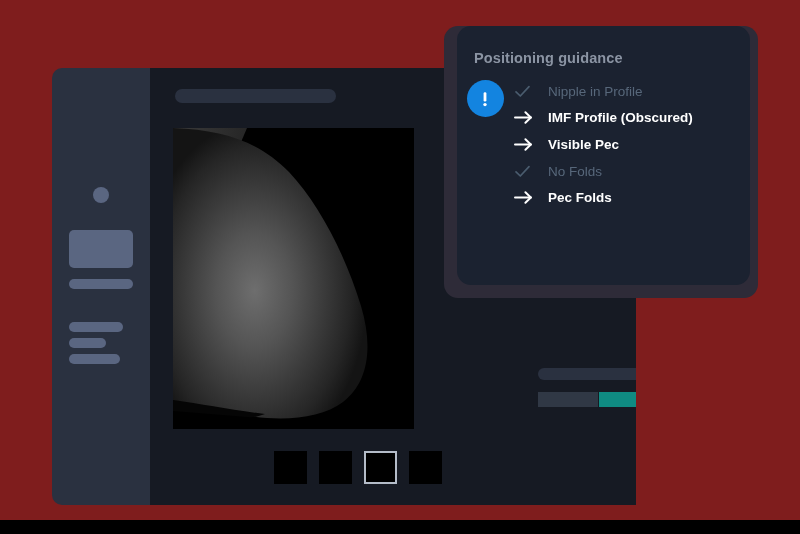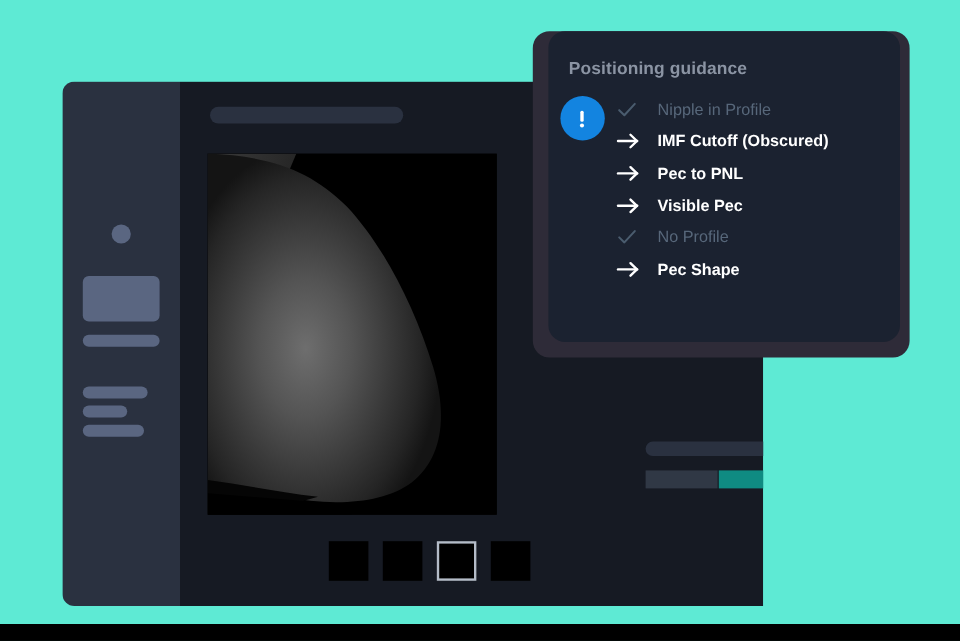--- a/index.html
+++ b/index.html
@@ -9,21 +9,21 @@
     height: 534px;
     background: #000000;
     font-family: "Liberation Sans", sans-serif;
     overflow: hidden;
   }
 
   #scene {
     position: relative;
     width: 800px;
     height: 520px;
-    background: #5eead4;
+    background: #7f1d1d;
   }
 
   
   #device {
     position: absolute;
     left: 52px;
     top: 68px;
     width: 584px;
     height: 437px;
     border-radius: 10px 0 0 10px;
@@ -336,55 +336,46 @@
             </span>
             <span class="g-label">Nipple in Profile</span>
           </div>
           <div class="g-item action">
             <span class="g-mark">
               <svg width="22" height="19" viewBox="0 0 22 19" aria-hidden="true">
                 <path d="M2 9.5 H18" fill="none" stroke="#ffffff" stroke-width="2" stroke-linecap="round"></path>
                 <path d="M12.4 4.3 L17.8 9.5 L12.4 14.7" fill="none" stroke="#ffffff" stroke-width="2" stroke-linecap="round" stroke-linejoin="round"></path>
               </svg>
             </span>
-            <span class="g-label">IMF Cutoff (Obscured)</span>
+            <span class="g-label">IMF Profile (Obscured)</span>
           </div>
           <div class="g-item action">
             <span class="g-mark">
               <svg width="22" height="19" viewBox="0 0 22 19" aria-hidden="true">
                 <path d="M2 9.5 H18" fill="none" stroke="#ffffff" stroke-width="2" stroke-linecap="round"></path>
                 <path d="M12.4 4.3 L17.8 9.5 L12.4 14.7" fill="none" stroke="#ffffff" stroke-width="2" stroke-linecap="round" stroke-linejoin="round"></path>
               </svg>
             </span>
-            <span class="g-label">Pec to PNL</span>
+            <span class="g-label">Visible Pec</span>
+          </div>
+          <div class="g-item pass">
+            <span class="g-mark">
+              <svg width="19" height="19" viewBox="0 0 19 19" aria-hidden="true">
+                <path d="M3 9.8 L7.3 14 L16 4.6" fill="none" stroke="#4a5c6e" stroke-width="1.7" stroke-linecap="round" stroke-linejoin="round"></path>
+              </svg>
+            </span>
+            <span class="g-label">No Folds</span>
           </div>
           <div class="g-item action">
             <span class="g-mark">
               <svg width="22" height="19" viewBox="0 0 22 19" aria-hidden="true">
                 <path d="M2 9.5 H18" fill="none" stroke="#ffffff" stroke-width="2" stroke-linecap="round"></path>
                 <path d="M12.4 4.3 L17.8 9.5 L12.4 14.7" fill="none" stroke="#ffffff" stroke-width="2" stroke-linecap="round" stroke-linejoin="round"></path>
               </svg>
             </span>
-            <span class="g-label">Visible Pec</span>
-          </div>
-          <div class="g-item pass">
-            <span class="g-mark">
-              <svg width="19" height="19" viewBox="0 0 19 19" aria-hidden="true">
-                <path d="M3 9.8 L7.3 14 L16 4.6" fill="none" stroke="#4a5c6e" stroke-width="1.7" stroke-linecap="round" stroke-linejoin="round"></path>
-              </svg>
-            </span>
-            <span class="g-label">No Profile</span>
-          </div>
-          <div class="g-item action">
-            <span class="g-mark">
-              <svg width="22" height="19" viewBox="0 0 22 19" aria-hidden="true">
-                <path d="M2 9.5 H18" fill="none" stroke="#ffffff" stroke-width="2" stroke-linecap="round"></path>
-                <path d="M12.4 4.3 L17.8 9.5 L12.4 14.7" fill="none" stroke="#ffffff" stroke-width="2" stroke-linecap="round" stroke-linejoin="round"></path>
-              </svg>
-            </span>
-            <span class="g-label">Pec Shape</span>
+            <span class="g-label">Pec Folds</span>
           </div>
         </div>
 
     </div>
   </div>
 
 </div>
 
 </body></html>

